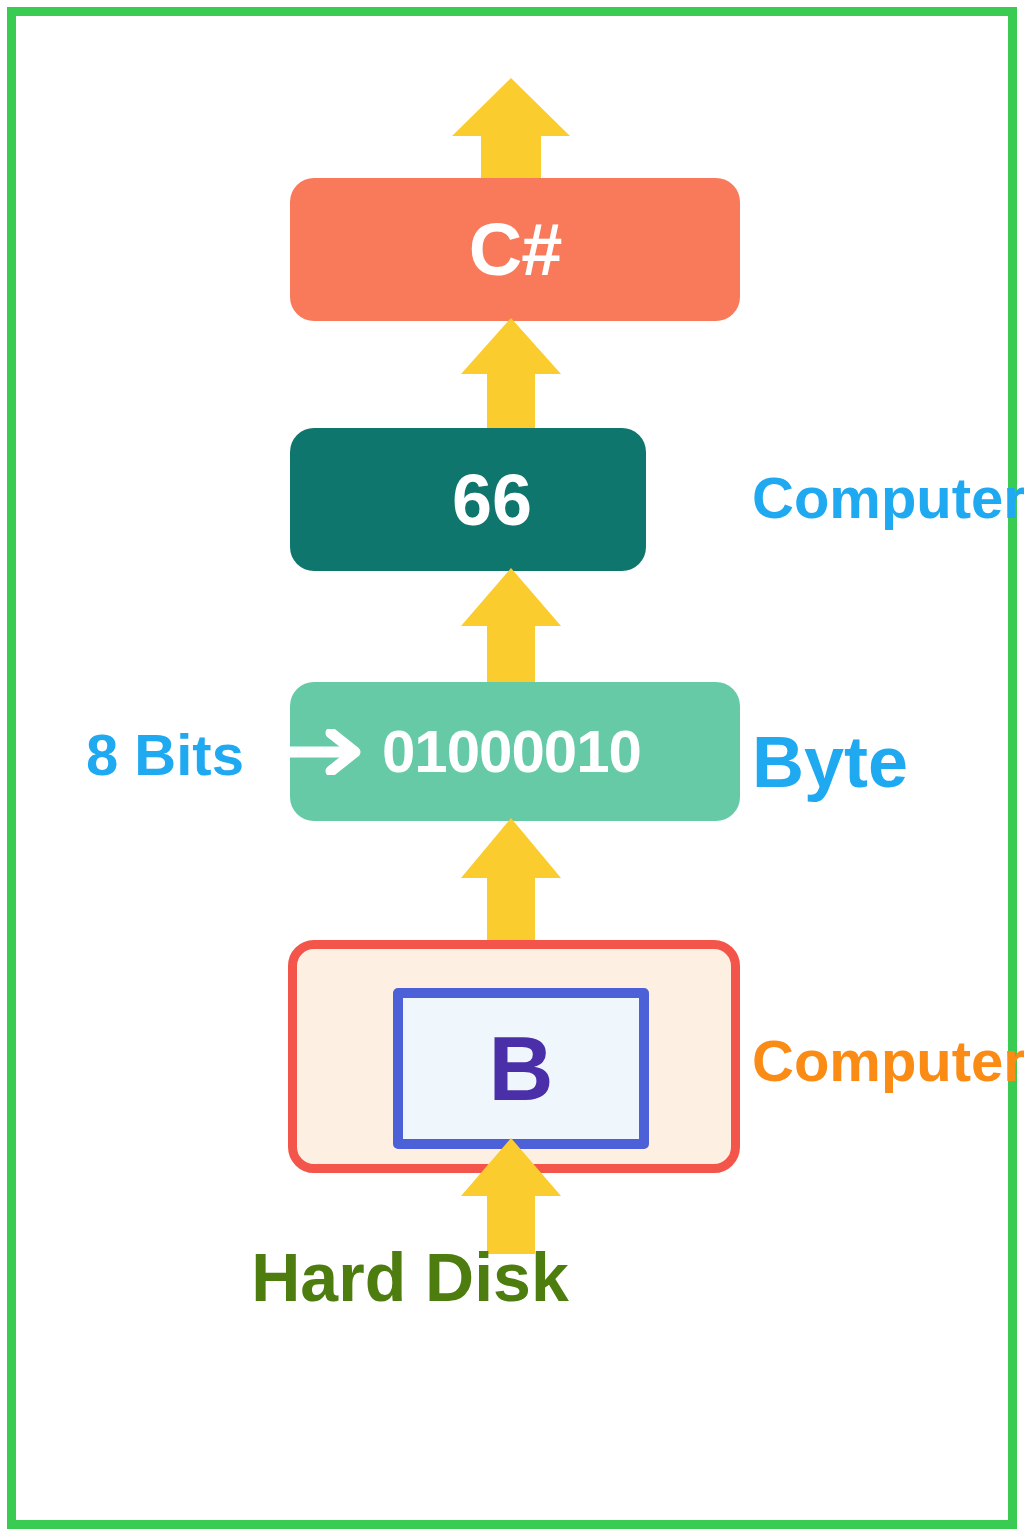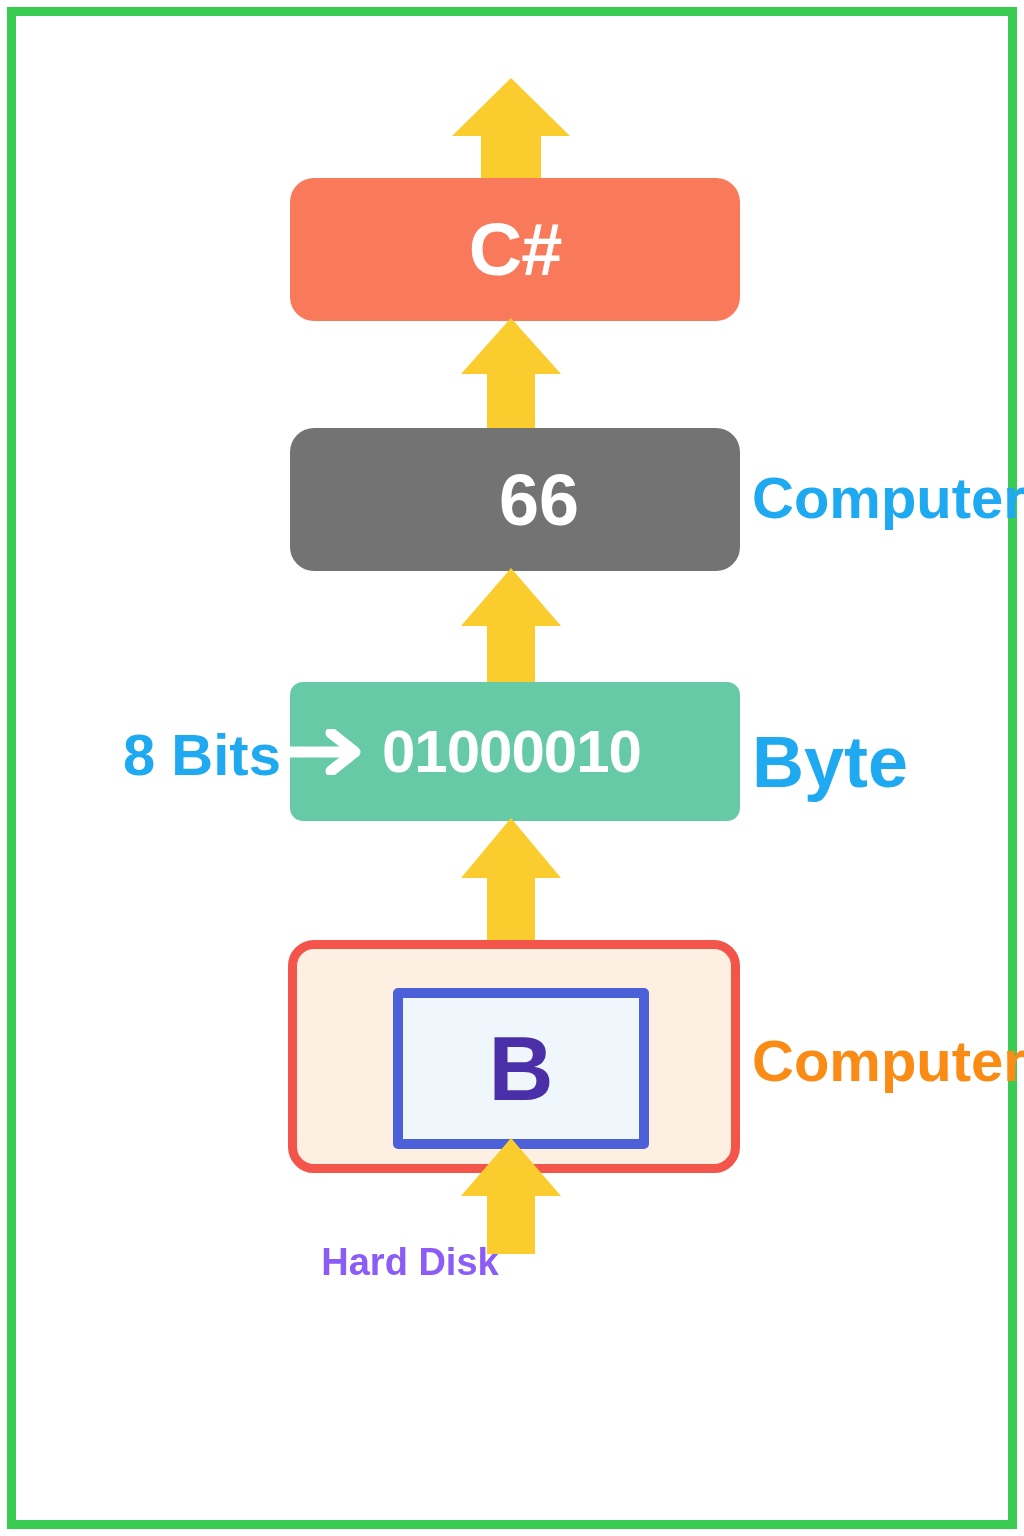--- a/index.html
+++ b/index.html
@@ -54,40 +54,39 @@
     color: #FFFFFF;
     font-size: 74px;
     font-weight: bold;
     letter-spacing: -1px;
     line-height: 1;
   }
 
   .box-decimal {
     left: 290px;
     top: 428px;
-    width: 450px;
+    width: 356px;
     height: 143px;
-    background: #737373;
+    background: #0f766e;
     padding-left: 48px;
   }
   .box-decimal .box-text {
     color: #FFFFFF;
     font-size: 72px;
     font-weight: bold;
     line-height: 1;
   }
 
   .box-byte {
     left: 290px;
     top: 682px;
     width: 450px;
     height: 139px;
     background: #66CAA6;
     justify-content: flex-start;
-    border-radius: 13px;
   }
   .box-byte .box-text {
     color: #FFFFFF;
     font-size: 60px;
     font-weight: bold;
     line-height: 1;
     margin-left: 92px;
     letter-spacing: -1px;
   }
 
@@ -159,35 +158,34 @@
     left: 752px;
     top: 726px;
     font-size: 72px;
     color: #1EA9F1;
   }
   .label-bits {
     left: 86px;
     top: 726px;
     font-size: 58px;
     color: #1EA9F1;
-    margin-left: 37px;
   }
   .label-computer {
     left: 752px;
     top: 1032px;
     font-size: 58px;
     color: #FA8B15;
   }
   .label-harddisk {
     left: 0px;
     top: 1243px;
     width: 820px;
     text-align: center;
-    font-size: 38px;
-    color: #8b5cf6;
+    font-size: 68px;
+    color: #4d7c0f;
   }
 </style>
 </head>
 <body>
 
 <div id="canvas">
 
   <div class="frame"></div>
 
   <svg class="yarrow yarrow-top" viewBox="0 0 118 104" preserveAspectRatio="none">

